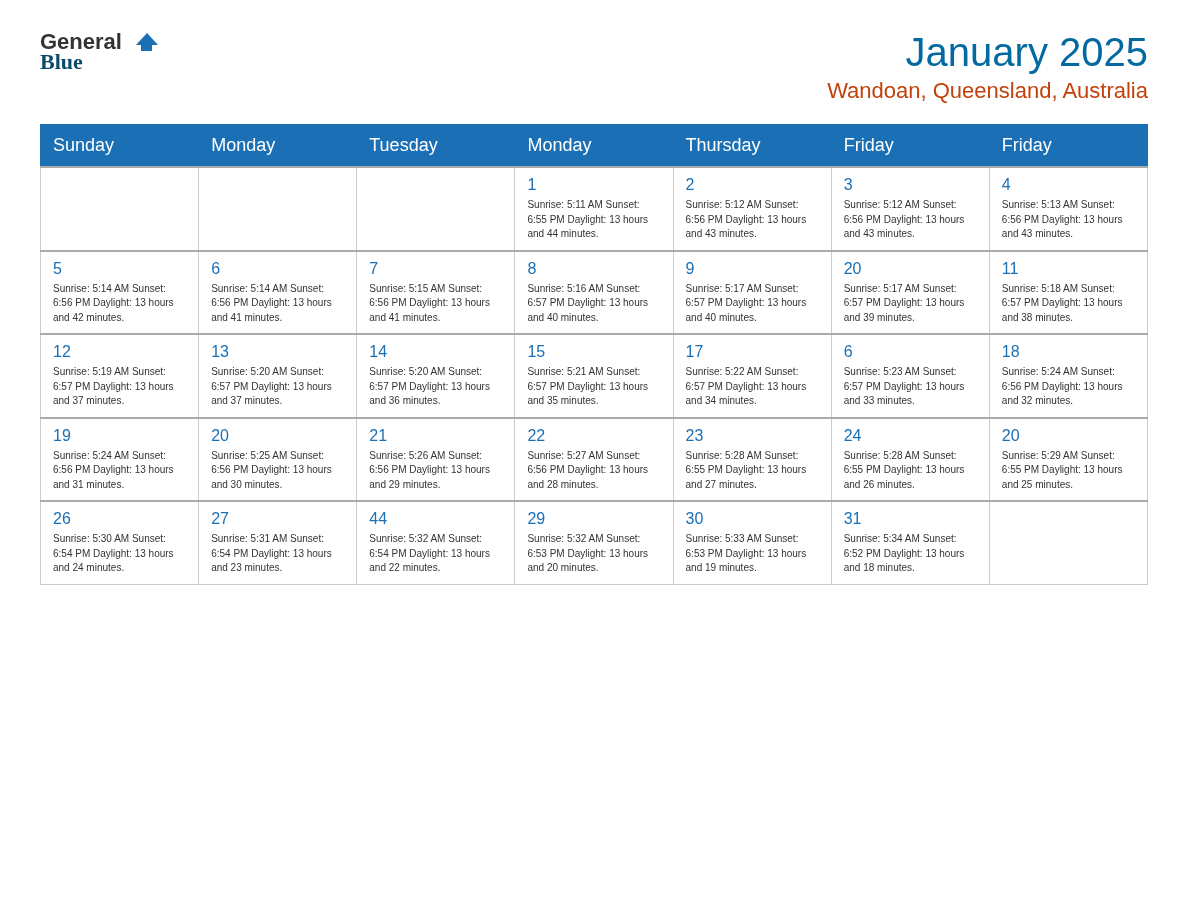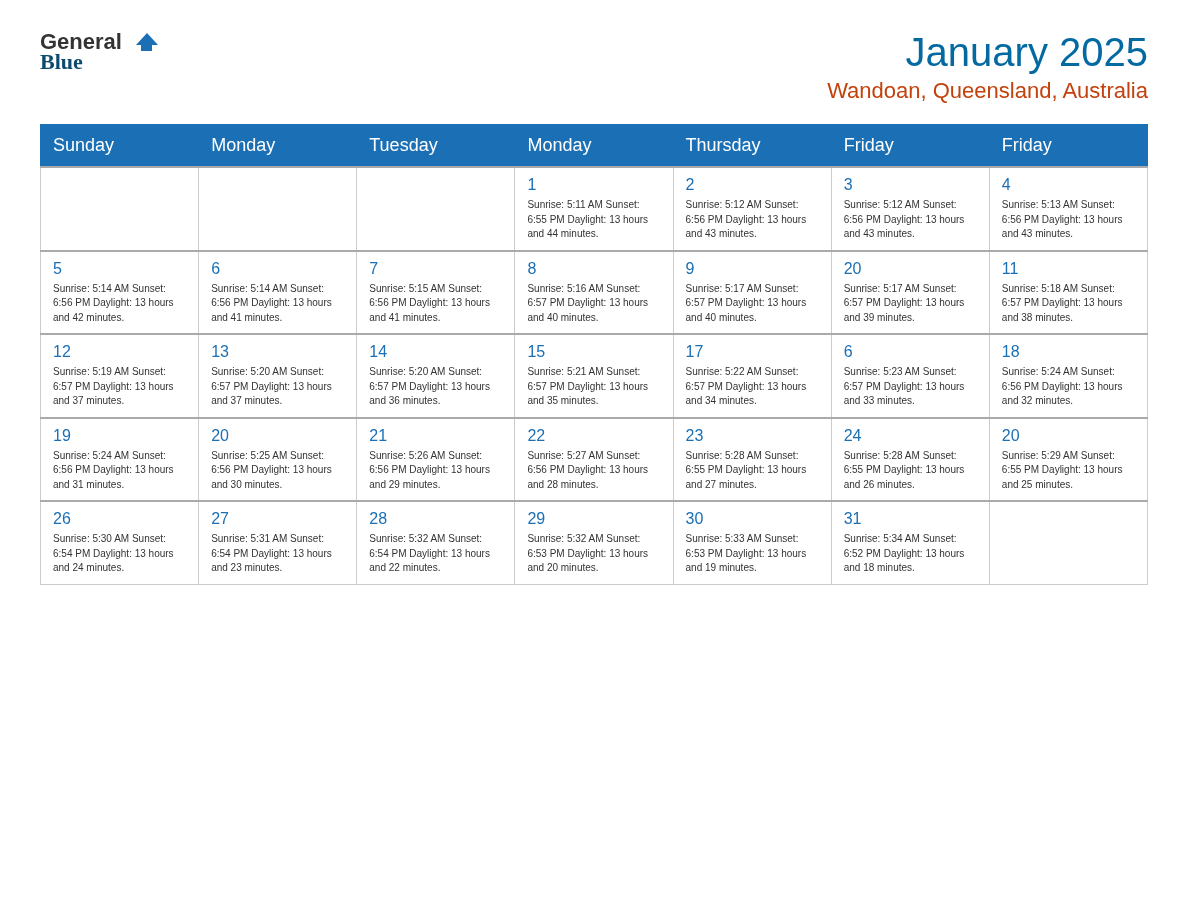--- a/index.html
+++ b/index.html
@@ -321,21 +321,21 @@
 and 24 minutes.</div>
         </td>
         <td>
           <span class="day-number">27</span>
           <div class="day-info">Sunrise: 5:31 AM
 Sunset: 6:54 PM
 Daylight: 13 hours
 and 23 minutes.</div>
         </td>
         <td>
-          <span class="day-number">28</span>
+          <span class="day-number">44</span>
           <div class="day-info">Sunrise: 5:32 AM
 Sunset: 6:54 PM
 Daylight: 13 hours
 and 22 minutes.</div>
         </td>
         <td>
           <span class="day-number">29</span>
           <div class="day-info">Sunrise: 5:32 AM
 Sunset: 6:53 PM
 Daylight: 13 hours

